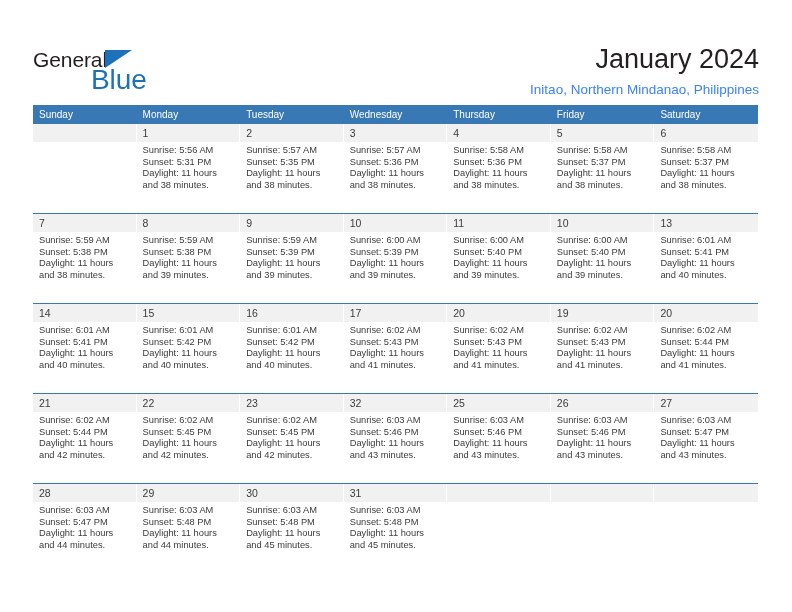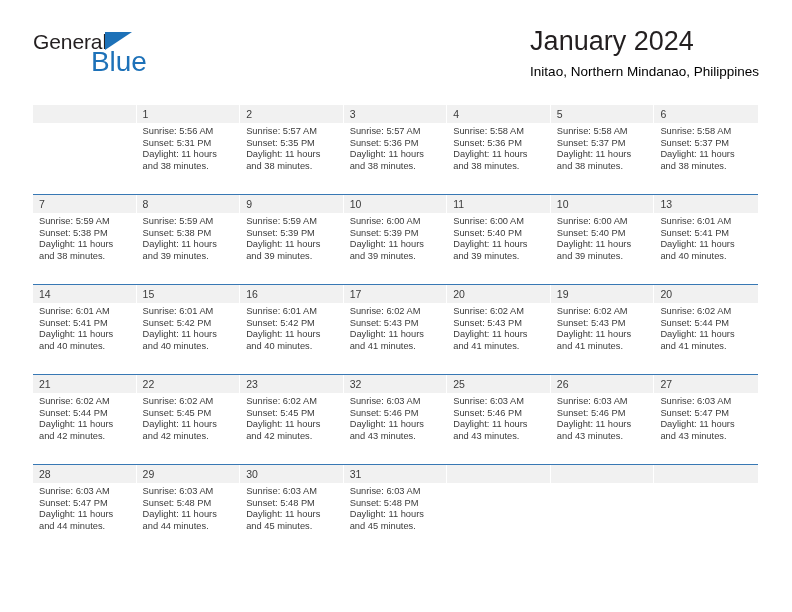--- a/index.html
+++ b/index.html
@@ -17,21 +17,21 @@
     width: 792px;
     height: 612px;
     overflow: hidden;
     background: #ffffff;
   }
 
   
   .header {
     position: absolute;
     left: 33px;
-    top: 24px;
+    top: 42px;
     width: 726px;
     height: 72px;
   }
   .logo {
     position: absolute;
     left: 0px;
     top: 6px;
     width: 180px;
     height: 52px;
   }
@@ -61,31 +61,32 @@
     font-size: 28px;
     color: #1d71b8;
     letter-spacing: -0.1px;
     line-height: 24px;
     font-weight: 400;
   }
   .titles {
     position: absolute;
     right: 0px;
     top: 0px;
+    text-align: right;
   }
   .cal-title {
     font-size: 27px;
     color: #231f20;
     line-height: 34px;
     font-weight: 400;
     white-space: nowrap;
   }
   .cal-subtitle {
     font-size: 13.5px;
-    color: #000000;
+    color: #3b82f6;
     line-height: 19px;
     margin-top: 4px;
     white-space: nowrap;
   }
 
   
   .calendar {
     position: absolute;
     left: 33px;
     top: 105px;
@@ -165,20 +166,29 @@
     </div>
 
     <div class="titles">
       <div class="cal-title">January 2024</div>
       <div class="cal-subtitle">Initao, Northern Mindanao, Philippines</div>
     </div>
 
   </div>
 
   <div class="calendar">
+    <div class="dow-row" id="dow-row">
+        <div class="dow">Sunday</div>
+        <div class="dow">Monday</div>
+        <div class="dow">Tuesday</div>
+        <div class="dow">Wednesday</div>
+        <div class="dow">Thursday</div>
+        <div class="dow">Friday</div>
+        <div class="dow">Saturday</div>
+      </div>
     <div id="weeks-container">
         <div class="week">
           <div class="numrow">
             <div class="numcell empty"></div>
             <div class="numcell">1</div>
             <div class="numcell">2</div>
             <div class="numcell">3</div>
             <div class="numcell">4</div>
             <div class="numcell">5</div>
             <div class="numcell">6</div>

